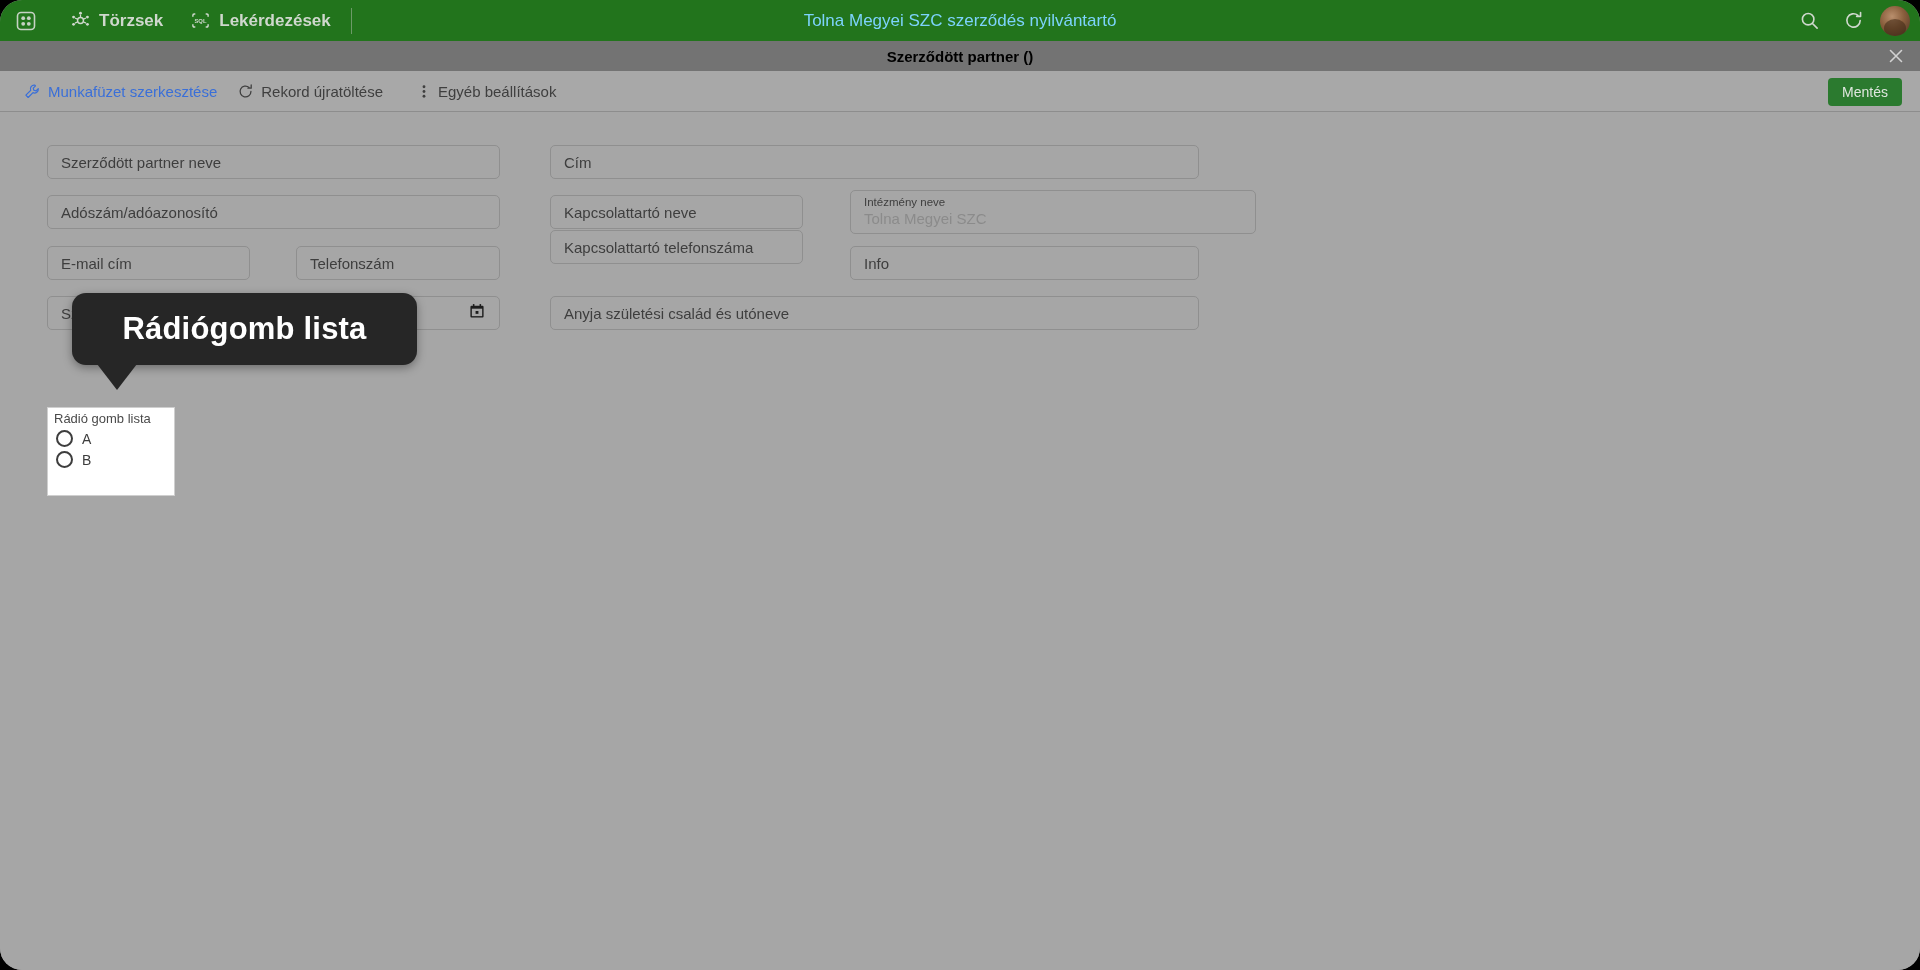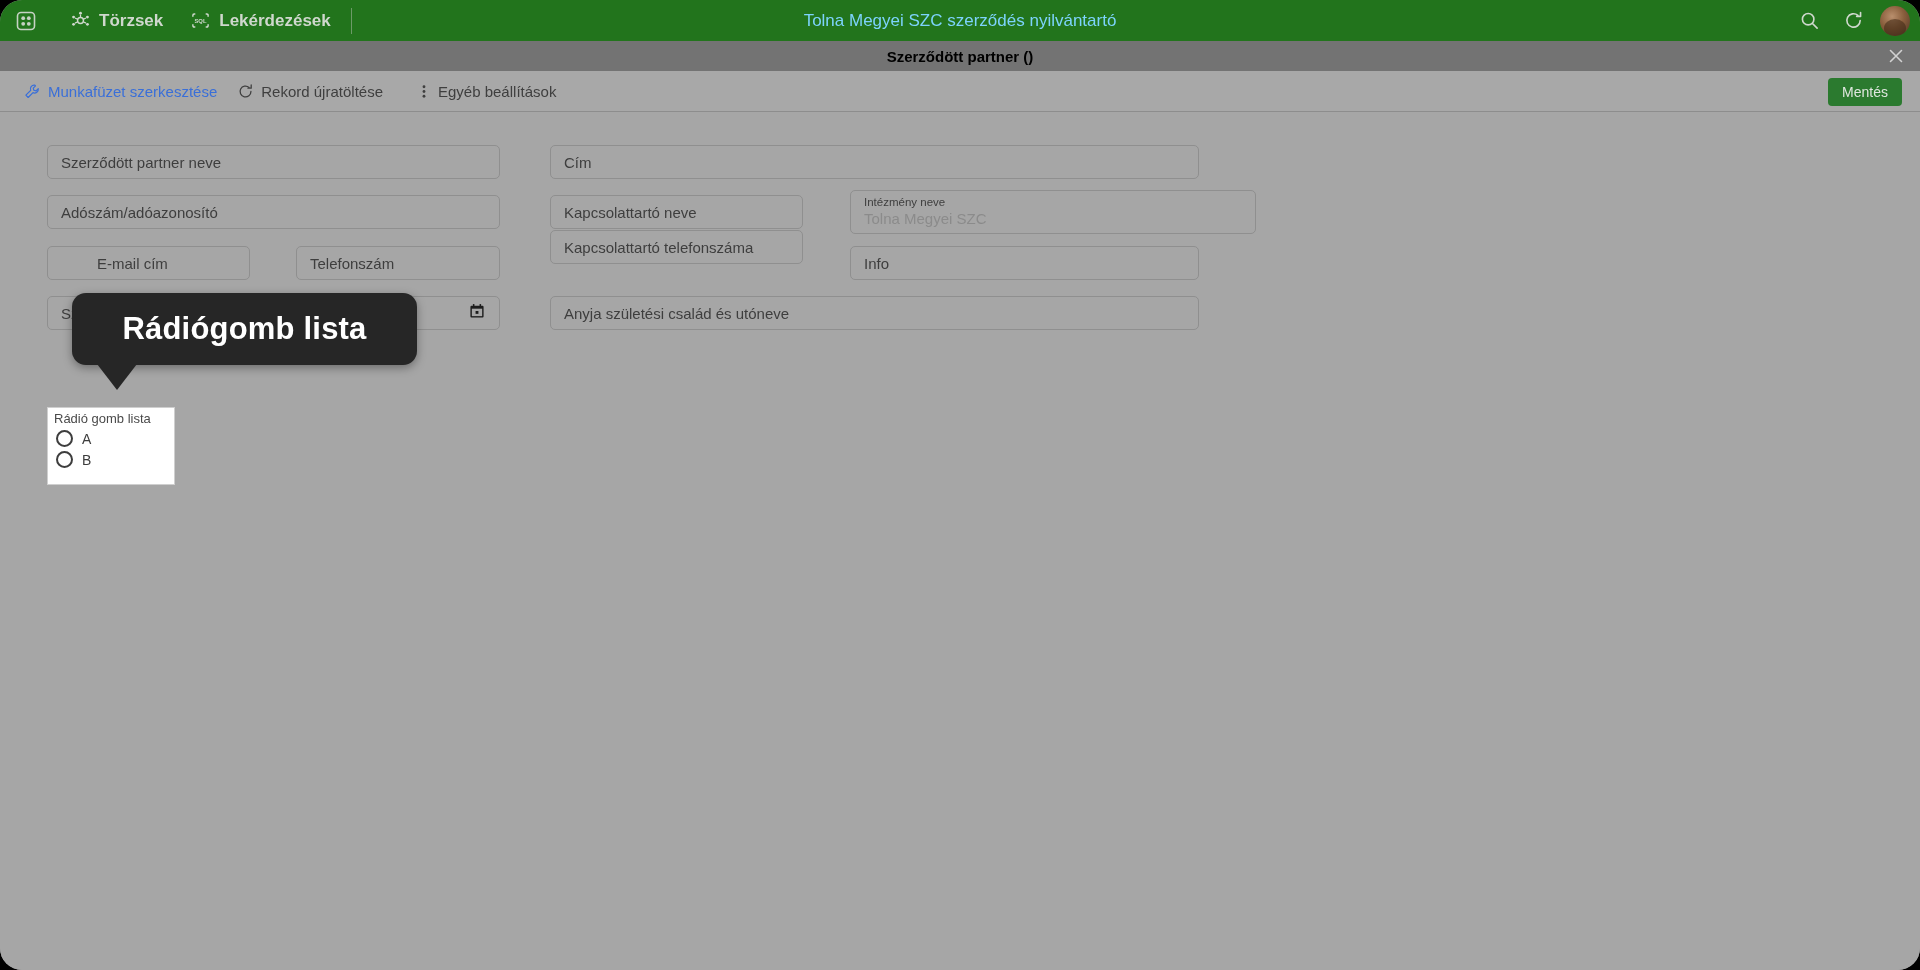--- a/index.html
+++ b/index.html
@@ -143,21 +143,21 @@
   }
   .field .val {
     color: #8b8b8b; font-size: 15px; padding-left: 13px; line-height: 19px;
   }
   .cal-icon { position: absolute; right: 14px; top: 50%; transform: translateY(-50%); }
 
   
   #radio-card {
     position: absolute;
     left: 47px; top: 407px;
-    width: 128px; height: 78px;
+    width: 128px; height: 89px;
     background: #ffffff;
     border: 1px solid #cfcfcf;
   }
   #radio-card .rc-title {
     font-size: 13px; color: #4a4a4a;
     padding: 3px 0 2px 6px;
   }
   .radio-row { display: flex; align-items: center; padding: 2px 0 2px 8px; }
   .radio-circle {
     width: 17px; height: 17px; border-radius: 50%;
@@ -301,21 +301,21 @@
   <div id="form-area">
 
     <div class="field" style="left:47px;  top:33px;  width:453px; height:34px;">
       <span class="ph">Szerződött partner neve</span>
     </div>
 
     <div class="field" style="left:47px;  top:83px;  width:453px; height:34px;">
       <span class="ph">Adószám/adóazonosító</span>
     </div>
 
-    <div class="field" style="left:47px;  top:134px; width:203px; height:34px;padding-left:36px;">
+    <div class="field" style="left:47px;  top:134px; width:203px; height:34px;">
       <span class="ph">E-mail cím</span>
     </div>
 
     <div class="field" style="left:296px; top:134px; width:204px; height:34px;">
       <span class="ph">Telefonszám</span>
     </div>
 
     <div class="field" style="left:47px;  top:184px; width:453px; height:34px;">
       <span class="ph">Születési dátum</span>
       <span class="cal-icon">

